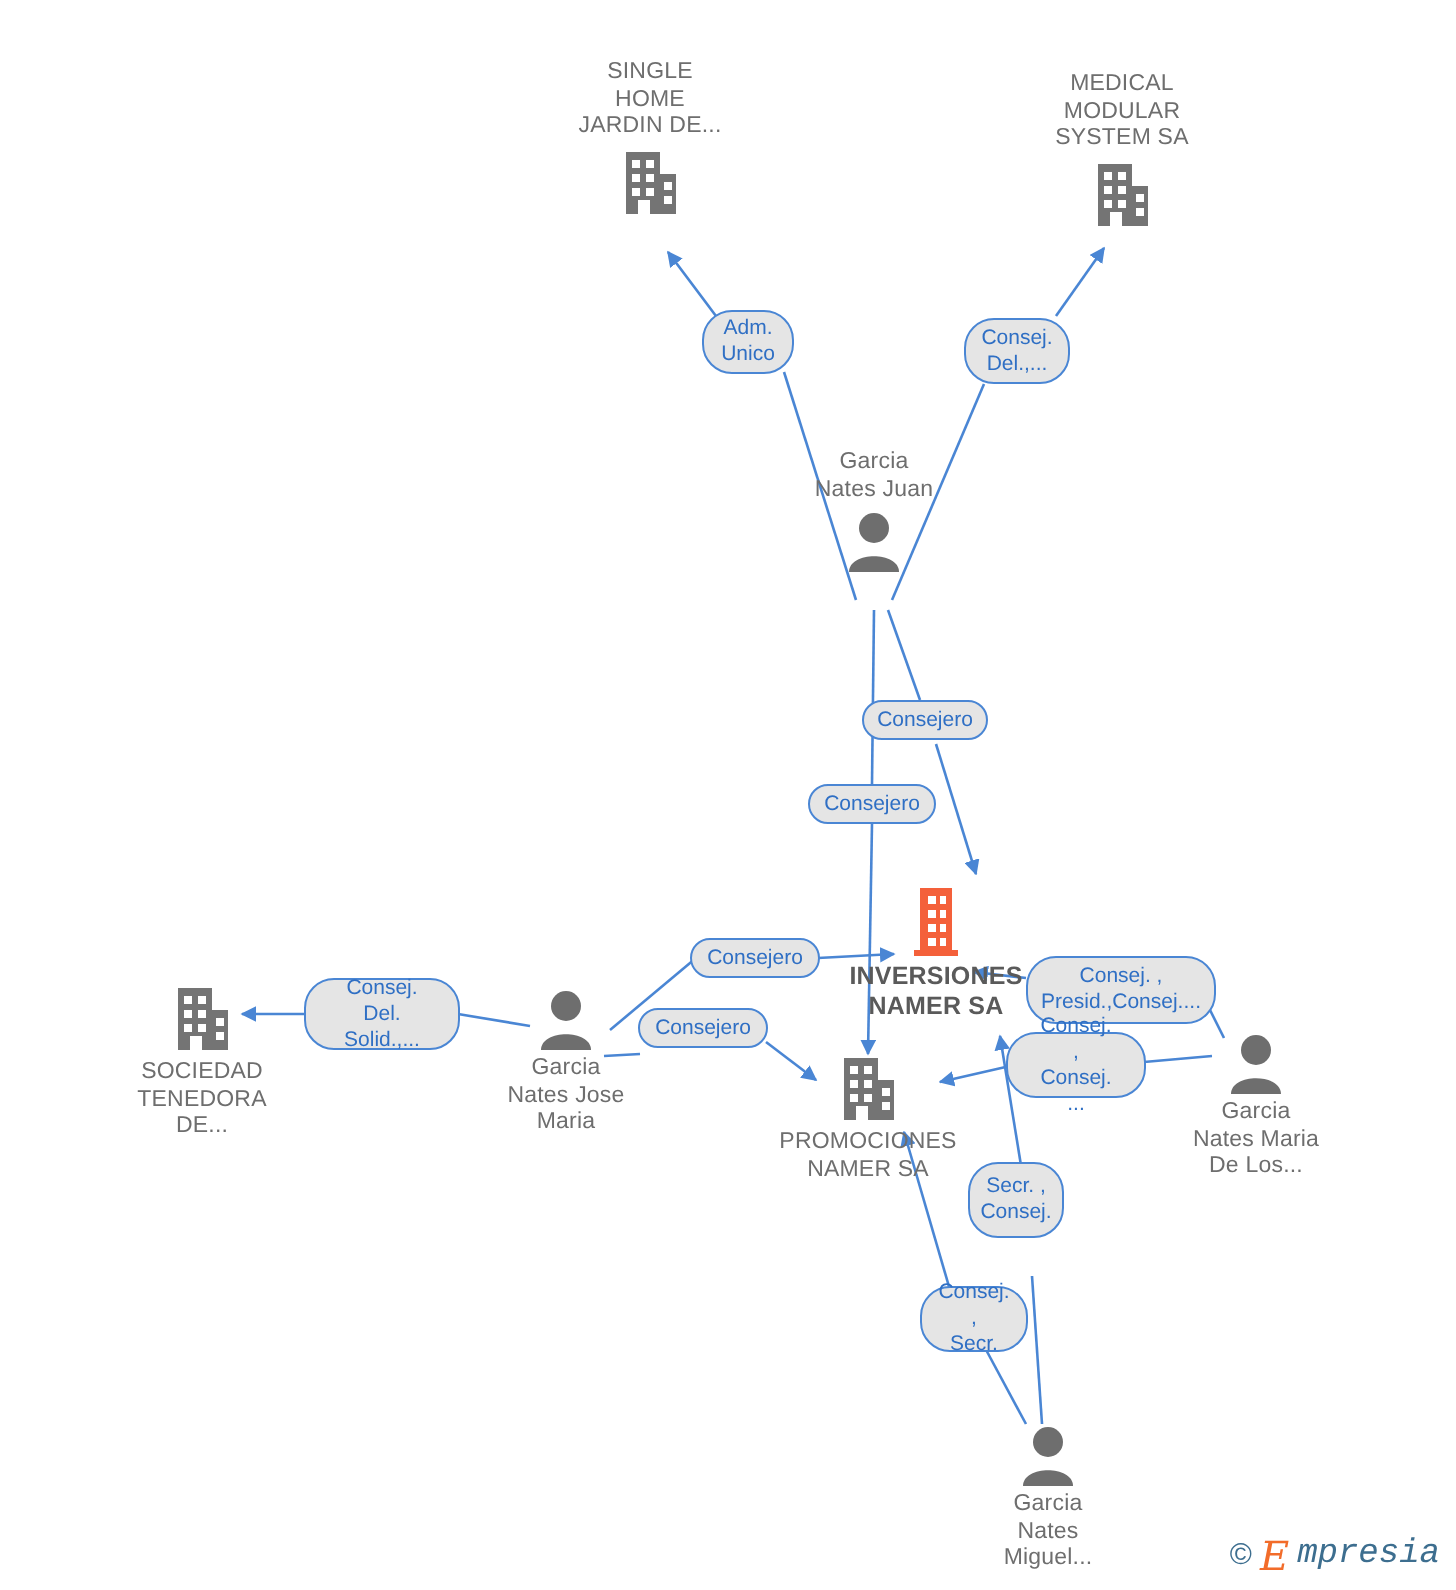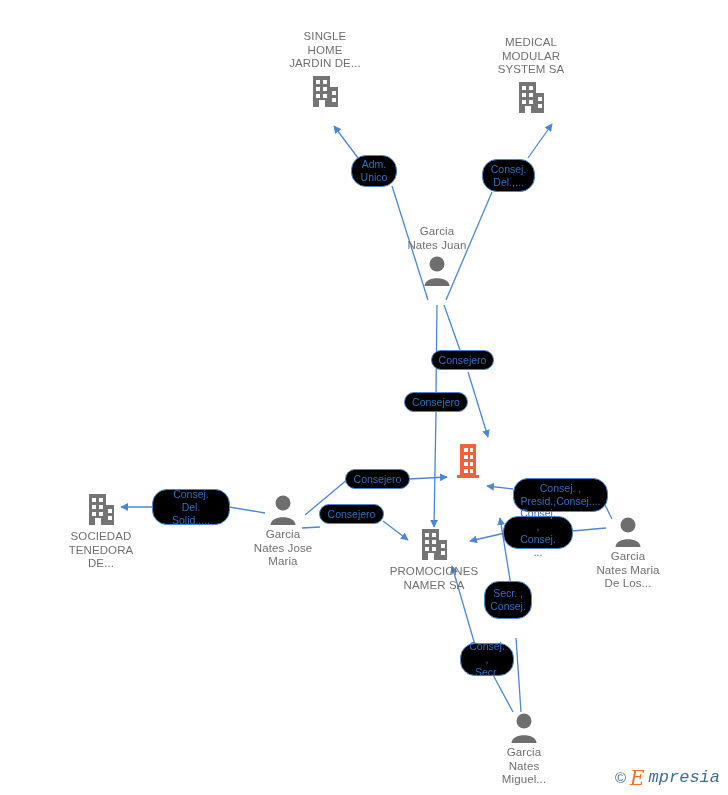--- a/index.html
+++ b/index.html
@@ -47,21 +47,21 @@
     line-height: 15px;
   }
   .label-above .node-label { margin-bottom: 3px; }
   .label-below .node-label { margin-top: 2px; }
 
   .reltag {
     position: absolute;
     box-sizing: border-box;
     border: 1.2px solid #4a86d4;
     border-radius: 15px;
-    background: #000000;
+    background: #e5e5e5;
     color: #2f6fc4;
     font-size: 10.5px;
     line-height: 13px;
     text-align: center;
     padding: 2px 22px;
     white-space: pre-line;
     display: flex;
     align-items: center;
     justify-content: center;
   }
@@ -149,21 +149,21 @@
       <rect x="7" y="13" width="4" height="4" fill="#ffffff"></rect>
       <rect x="14" y="13" width="4" height="4" fill="#ffffff"></rect>
       <rect x="7" y="20" width="4" height="4" fill="#ffffff"></rect>
       <rect x="14" y="20" width="4" height="4" fill="#ffffff"></rect>
       <rect x="10" y="26" width="6" height="7" fill="#ffffff"></rect>
       <rect x="23" y="17" width="4" height="4" fill="#ffffff"></rect>
       <rect x="23" y="24" width="4" height="4" fill="#ffffff"></rect>
     </svg>
   </div>
 
-  <div class="node label-above" style="left:466px; top:36px;">
+  <div class="node label-above" style="left:496px; top:36px;">
     <div class="node-label">MEDICAL
 MODULAR
 SYSTEM SA</div>
     <svg class="node-icon" width="32" height="36" viewBox="0 0 32 36">
       <rect x="4" y="2" width="17" height="31" fill="#747474"></rect>
       <rect x="21" y="13" width="8" height="20" fill="#747474"></rect>
       <rect x="7" y="6" width="4" height="4" fill="#ffffff"></rect>
       <rect x="14" y="6" width="4" height="4" fill="#ffffff"></rect>
       <rect x="7" y="13" width="4" height="4" fill="#ffffff"></rect>
       <rect x="14" y="13" width="4" height="4" fill="#ffffff"></rect>
@@ -190,20 +190,22 @@
       <rect x="3" y="32" width="22" height="3" fill="#f4603a"></rect>
       <rect x="10" y="5" width="4" height="4" fill="#ffffff"></rect>
       <rect x="16" y="5" width="3" height="4" fill="#ffffff"></rect>
       <rect x="10" y="12" width="4" height="4" fill="#ffffff"></rect>
       <rect x="16" y="12" width="3" height="4" fill="#ffffff"></rect>
       <rect x="10" y="19" width="4" height="4" fill="#ffffff"></rect>
       <rect x="16" y="19" width="3" height="4" fill="#ffffff"></rect>
       <rect x="10" y="26" width="4" height="4" fill="#ffffff"></rect>
       <rect x="16" y="26" width="3" height="4" fill="#ffffff"></rect>
     </svg>
+    <div class="node-label center-company">INVERSIONES
+NAMER SA</div>
   </div>
 
   <div class="node label-below" style="left:36px; top:492px;">
     <svg class="node-icon" width="32" height="36" viewBox="0 0 32 36">
       <rect x="4" y="2" width="17" height="31" fill="#747474"></rect>
       <rect x="21" y="13" width="8" height="20" fill="#747474"></rect>
       <rect x="7" y="6" width="4" height="4" fill="#ffffff"></rect>
       <rect x="14" y="6" width="4" height="4" fill="#ffffff"></rect>
       <rect x="7" y="13" width="4" height="4" fill="#ffffff"></rect>
       <rect x="14" y="13" width="4" height="4" fill="#ffffff"></rect>

